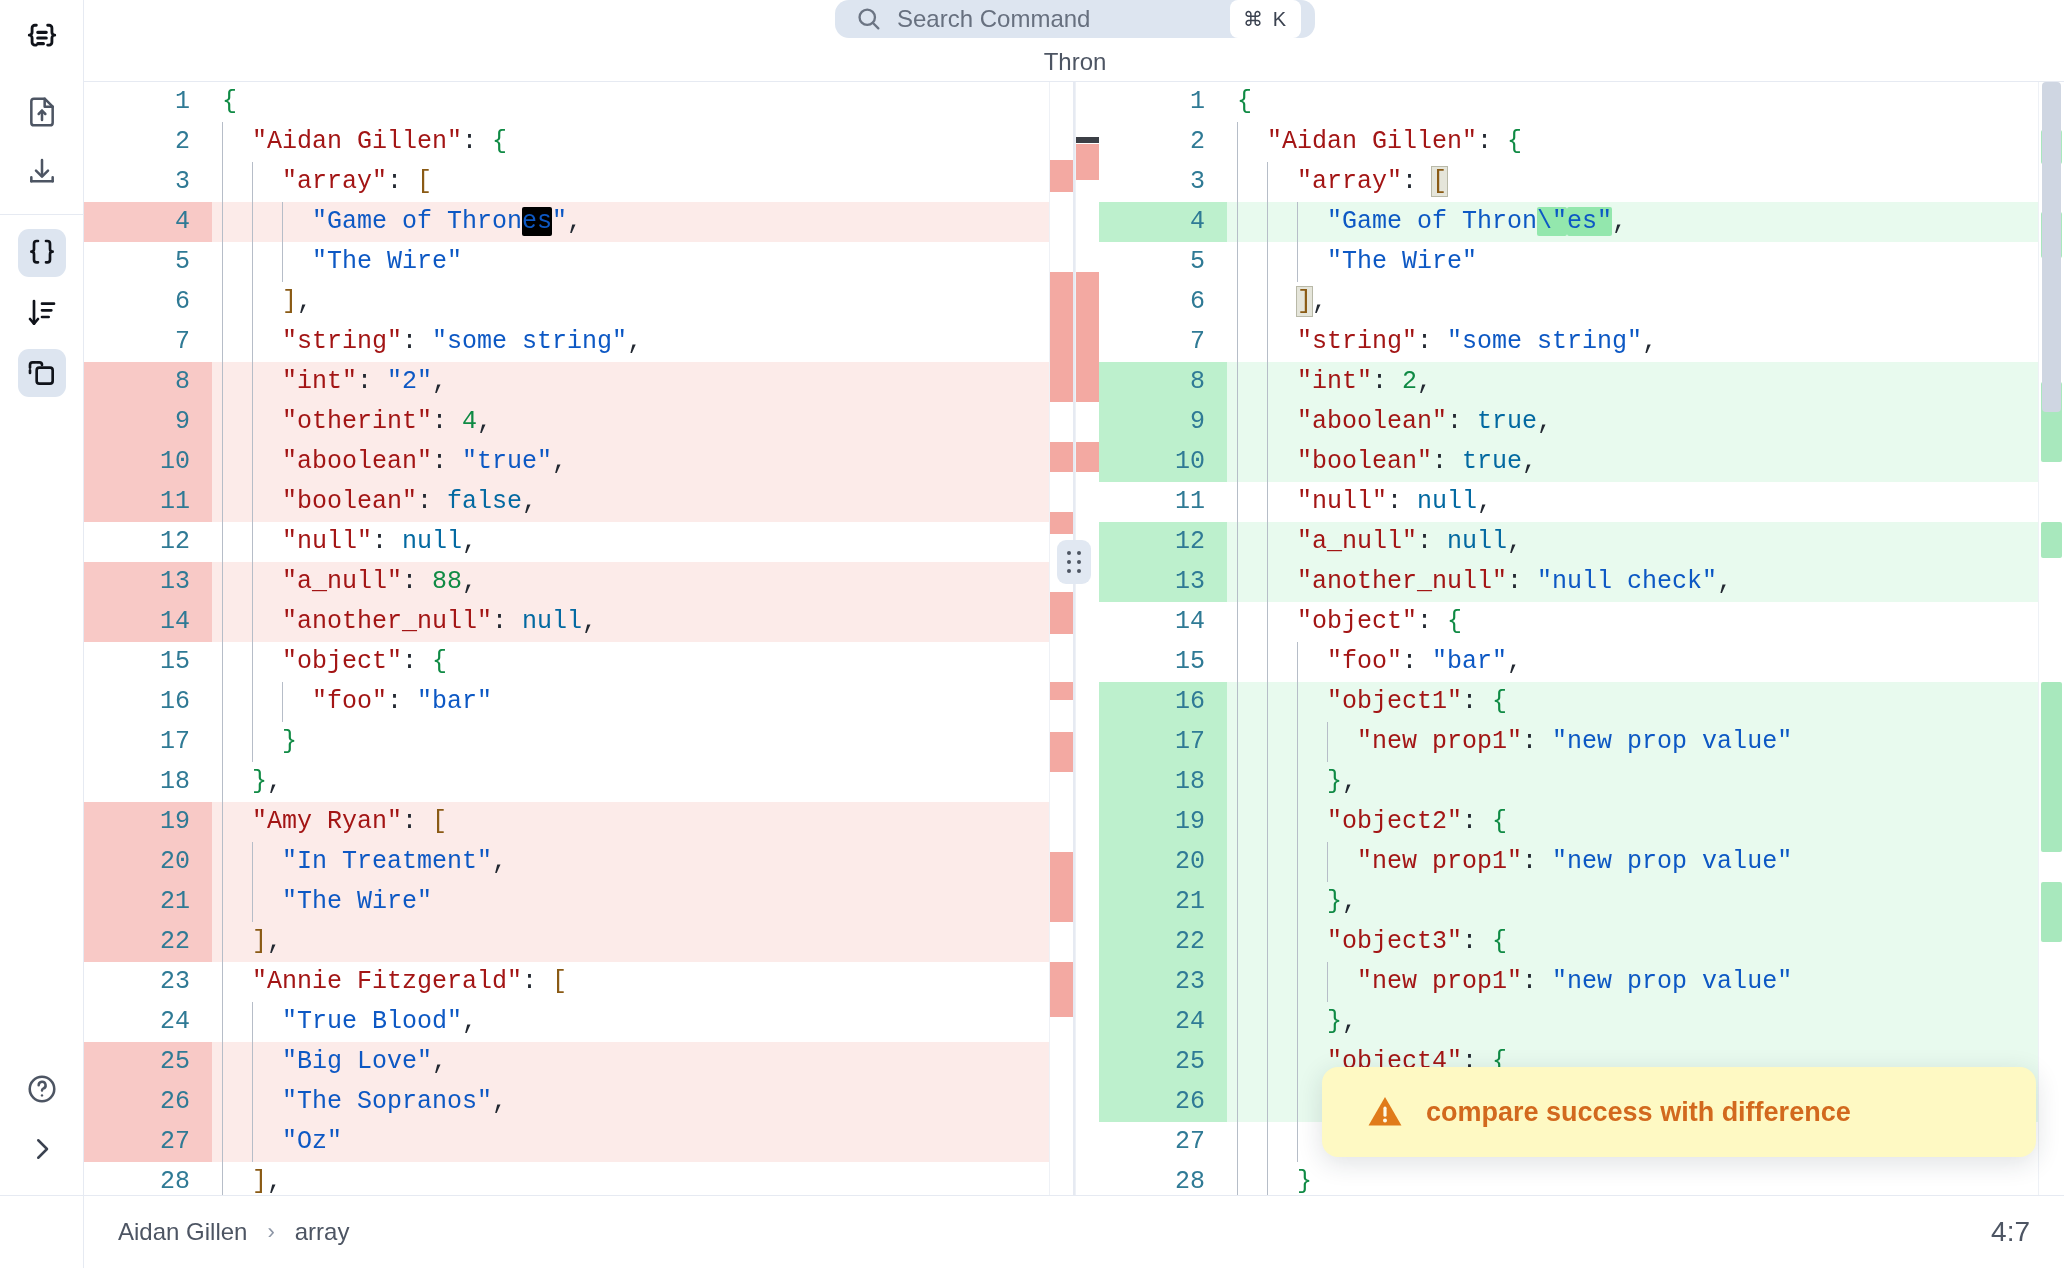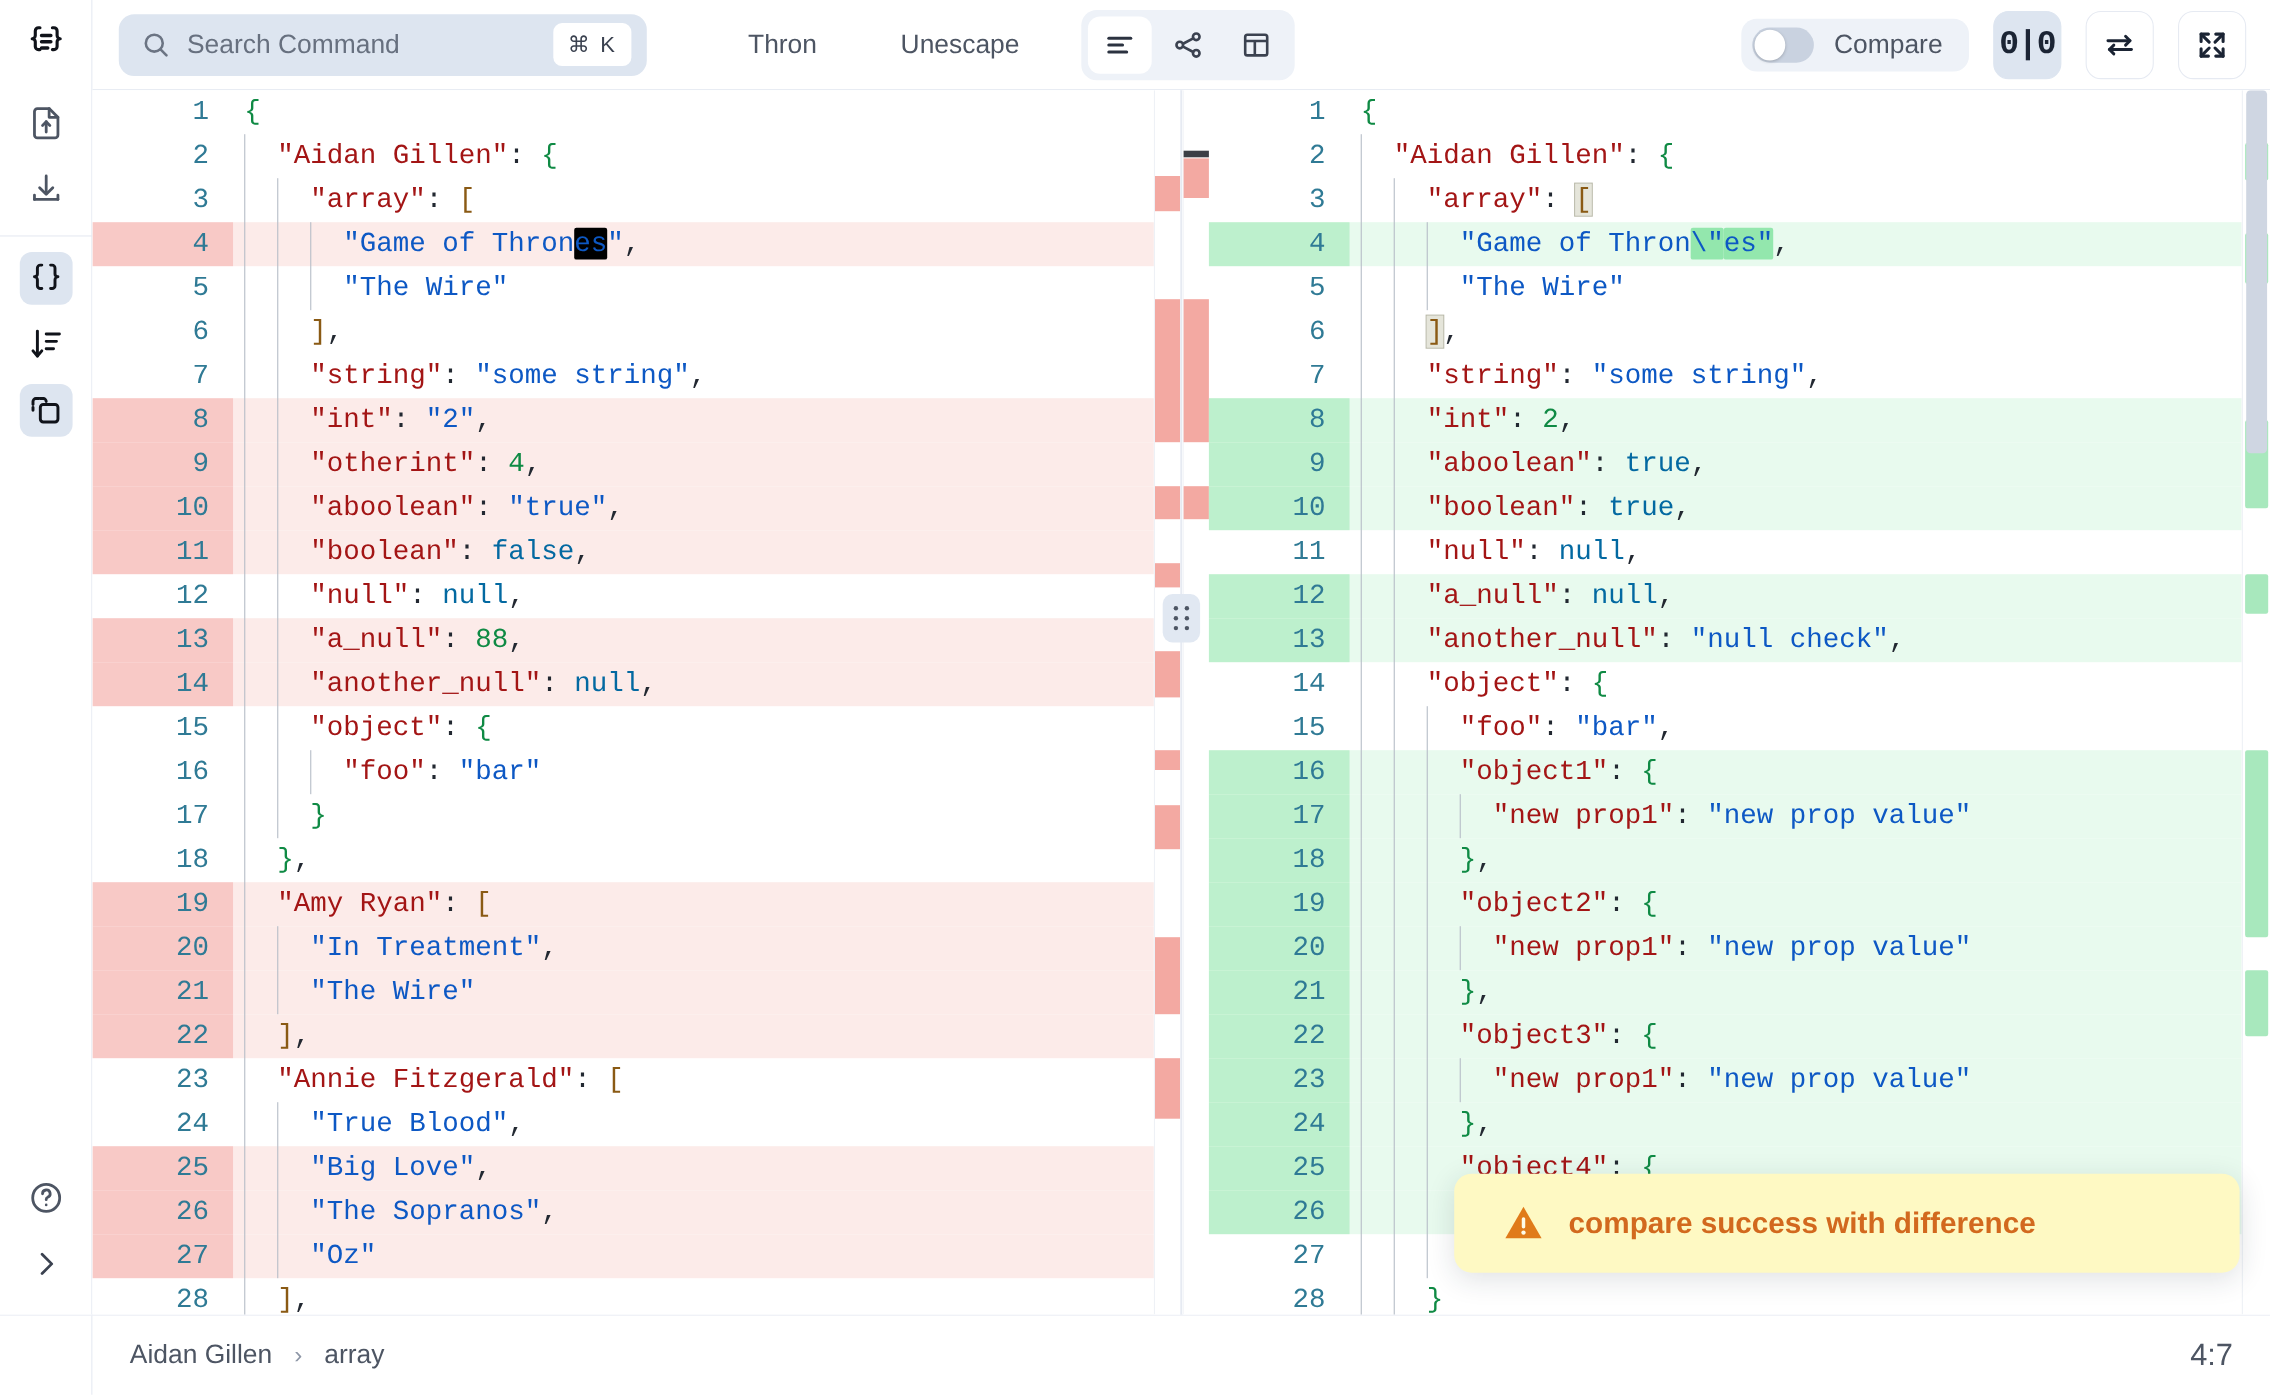--- a/index.html
+++ b/index.html
@@ -59,20 +59,21 @@
   
   .toolbar {
     height: 82px;
     display: flex;
     align-items: center;
     background: #ffffff;
     border-bottom: 1px solid #e6eaf2;
     padding: 0 22px 0 24px;
     gap: 0;
     flex-shrink: 0;
+    flex-direction: column;
   }
   .search-box {
     display: flex; align-items: center;
     width: 480px; height: 56px;
     background: #dde5f0;
     border-radius: 14px;
     padding: 0 14px 0 20px;
     gap: 14px;
     cursor: text;
   }

